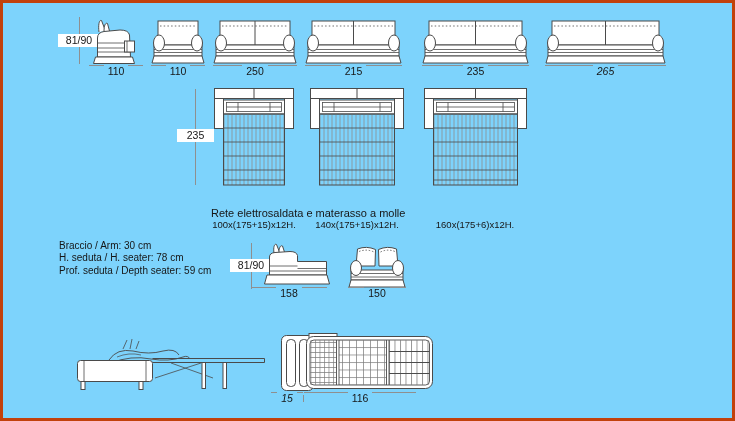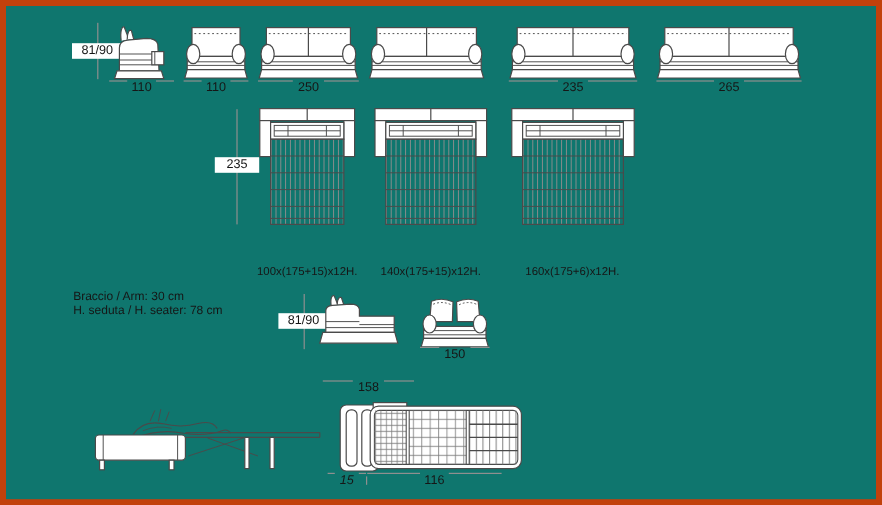--- a/index.html
+++ b/index.html
@@ -1,18 +1,18 @@
 <!DOCTYPE html>
 <html><head>
 <meta charset="utf-8">
 <style>
   html,body{margin:0;padding:0;background:#fff;}
   .page{
     position:relative;width:735px;height:421px;box-sizing:border-box;
-    background:#0f766e;border:5px solid #c2410c;overflow:hidden;
+    background:#7dd3fc;border:3px solid #c2410c;overflow:hidden;
     font-family:"Liberation Sans",sans-serif;color:#161616;
   }
   .abs{position:absolute;}
   svg{display:block;overflow:visible;}
   
   .hdim{position:absolute;display:flex;height:13px;
         font-size:10.5px;color:#161616;white-space:nowrap;}
   .hdim .dl{flex:1;border-top:1px solid #8f8f8f;height:0;}
   .hdim .dt{margin:0 4px;line-height:13px;}
   
@@ -107,20 +107,25 @@
       <rect x="7" y="3" width="83" height="24" fill="#fff"></rect>
       <path d="M9,8 H88" stroke-width="0.8" stroke-dasharray="1.5,2.2"></path>
       <path d="M48.5,3 V27"></path>
       <rect x="3" y="27" width="91" height="11" fill="#fff"></rect>
       <path d="M3,31.5 H94 M3,34.5 H94" stroke-width="0.8"></path>
       <ellipse cx="8" cy="25" rx="5.5" ry="8" fill="#fff"></ellipse>
       <ellipse cx="89" cy="25" rx="5.5" ry="8" fill="#fff"></ellipse>
       <polygon points="3,38 94,38 96,45 1,45" fill="#fff"></polygon>
     </g>
   </svg>
+  <div class="hdim" style="left:302px;top:62px;width:97px;">
+    <span class="dl"></span>
+      <span class="dt">215</span>
+      <span class="dl"></span>
+  </div>
 
   <svg class="abs" style="left:419px;top:15px;" width="107" height="46" viewBox="0 0 107 46">
     <g stroke="#4a4a4a" stroke-width="1" fill="none">
       <rect x="7" y="3" width="93" height="24" fill="#fff"></rect>
       <path d="M9,8 H98" stroke-width="0.8" stroke-dasharray="1.5,2.2"></path>
       <path d="M53.5,3 V27"></path>
       <rect x="3" y="27" width="101" height="11" fill="#fff"></rect>
       <path d="M3,31.5 H104 M3,34.5 H104" stroke-width="0.8"></path>
       <ellipse cx="8" cy="25" rx="5.5" ry="8" fill="#fff"></ellipse>
       <ellipse cx="99" cy="25" rx="5.5" ry="8" fill="#fff"></ellipse>
@@ -138,21 +143,21 @@
       <rect x="7" y="3" width="107" height="24" fill="#fff"></rect>
       <path d="M9,8 H112" stroke-width="0.8" stroke-dasharray="1.5,2.2"></path>
       <path d="M60.5,3 V27"></path>
       <rect x="3" y="27" width="115" height="11" fill="#fff"></rect>
       <path d="M3,31.5 H118 M3,34.5 H118" stroke-width="0.8"></path>
       <ellipse cx="8" cy="25" rx="5.5" ry="8" fill="#fff"></ellipse>
       <ellipse cx="113" cy="25" rx="5.5" ry="8" fill="#fff"></ellipse>
       <polygon points="3,38 118,38 120,45 1,45" fill="#fff"></polygon>
     </g>
   </svg>
-  <div class="hdim" style="left:542px;top:62px;width:121px;">
+  <div class="hdim" style="left:542px;top:62px;width:121px;font-style:italic;">
     <span class="dl"></span>
       <span class="dt">265</span>
       <span class="dl"></span>
   </div>
 
   <div class="vline" style="left:192px;top:86px;height:96px;"></div>
   <div class="vtext" style="left:174px;top:126px;width:37px;">235</div>
 
   <svg class="abs" style="left:211px;top:84px;" width="80" height="100" viewBox="0 0 80 100">
     <g stroke="#4a4a4a" stroke-width="1" fill="none">
@@ -192,39 +197,41 @@
       <rect x="93.5" y="11.5" width="9" height="30" fill="#fff"></rect>
       <rect x="9.5" y="13" width="84" height="14" fill="#fff"></rect>
       <rect x="12.5" y="15.5" width="78" height="9" stroke-width="0.8"></rect>
       <path d="M12.5,20 H90.5 M24,15.5 V24.5 M79,15.5 V24.5" stroke-width="0.8"></path>
       <rect x="9.5" y="27" width="84" height="71" fill="url(#pv)"></rect>
       <path d="M9.5,41 H93.5 M9.5,55 H93.5 M9.5,69 H93.5 M9.5,83 H93.5 M9.5,93 H93.5" stroke-width="0.8"></path>
     </g>
   </svg>
   <div class="bedlabel" style="left:424px;top:186px;width:96px;">160x(175+6)x12H.</div>
 
+  <div class="caption" style="left:208px;top:204px;">Rete elettrosaldata e materasso a molle</div>
 
   <div class="specs" style="left:56px;top:237px;">
     <div>Braccio / Arm: 30 cm</div>
     <div>H. seduta / H. seater: 78 cm</div>
+    <div>Prof. seduta / Depth seater: 59 cm</div>
   </div>
 
   <div class="vline" style="left:248px;top:240px;height:46px;"></div>
   <div class="vtext" style="left:227px;top:256px;width:42px;">81/90</div>
 
   <svg class="abs" style="left:258px;top:239px;" width="72" height="46" viewBox="0 0 72 46">
     <g stroke="#4a4a4a" stroke-width="1" fill="none">
       <path d="M13,11 C12,4 14,1.5 15.5,2.5 L18.5,10" fill="#fff"></path>
       <path d="M18,10 C18,5 20,3 21.5,4 L23.5,10" fill="#fff"></path>
       <path d="M8.5,33 V15 Q8.5,11 14,10.5 L29,9.5 Q35.5,9.5 36.5,13.5 V19.5 H65.5 V33 Z" fill="#fff"></path>
       <path d="M8.5,24 H36.5 M36.5,26.5 H65.5 M8.5,29 H65.5" stroke-width="0.8"></path>
       <polygon points="6,33 66,33 68.5,42 3.5,42" fill="#fff"></polygon>
     </g>
   </svg>
-  <div class="hdim" style="left:264px;top:284px;width:76px;margin-top:28px;">
+  <div class="hdim" style="left:248px;top:284px;width:76px;">
     <span class="dl"></span>
       <span class="dt">158</span>
       <span class="dl"></span>
   </div>
 
   <svg class="abs" style="left:345px;top:239px;" width="58" height="46" viewBox="0 0 58 46">
     <g stroke="#4a4a4a" stroke-width="1" fill="none">
       <path d="M8,24 L9.5,7 Q18.5,3.5 27.5,7.5 L27,24 Z" fill="#fff"></path>
       <path d="M31,24 L30.5,7.5 Q39.5,3.5 48.5,7 L50,24 Z" fill="#fff"></path>
       <path d="M11,9.5 Q18.5,6.5 26,10" stroke-width="0.8" stroke-dasharray="1.5,1.8"></path>

